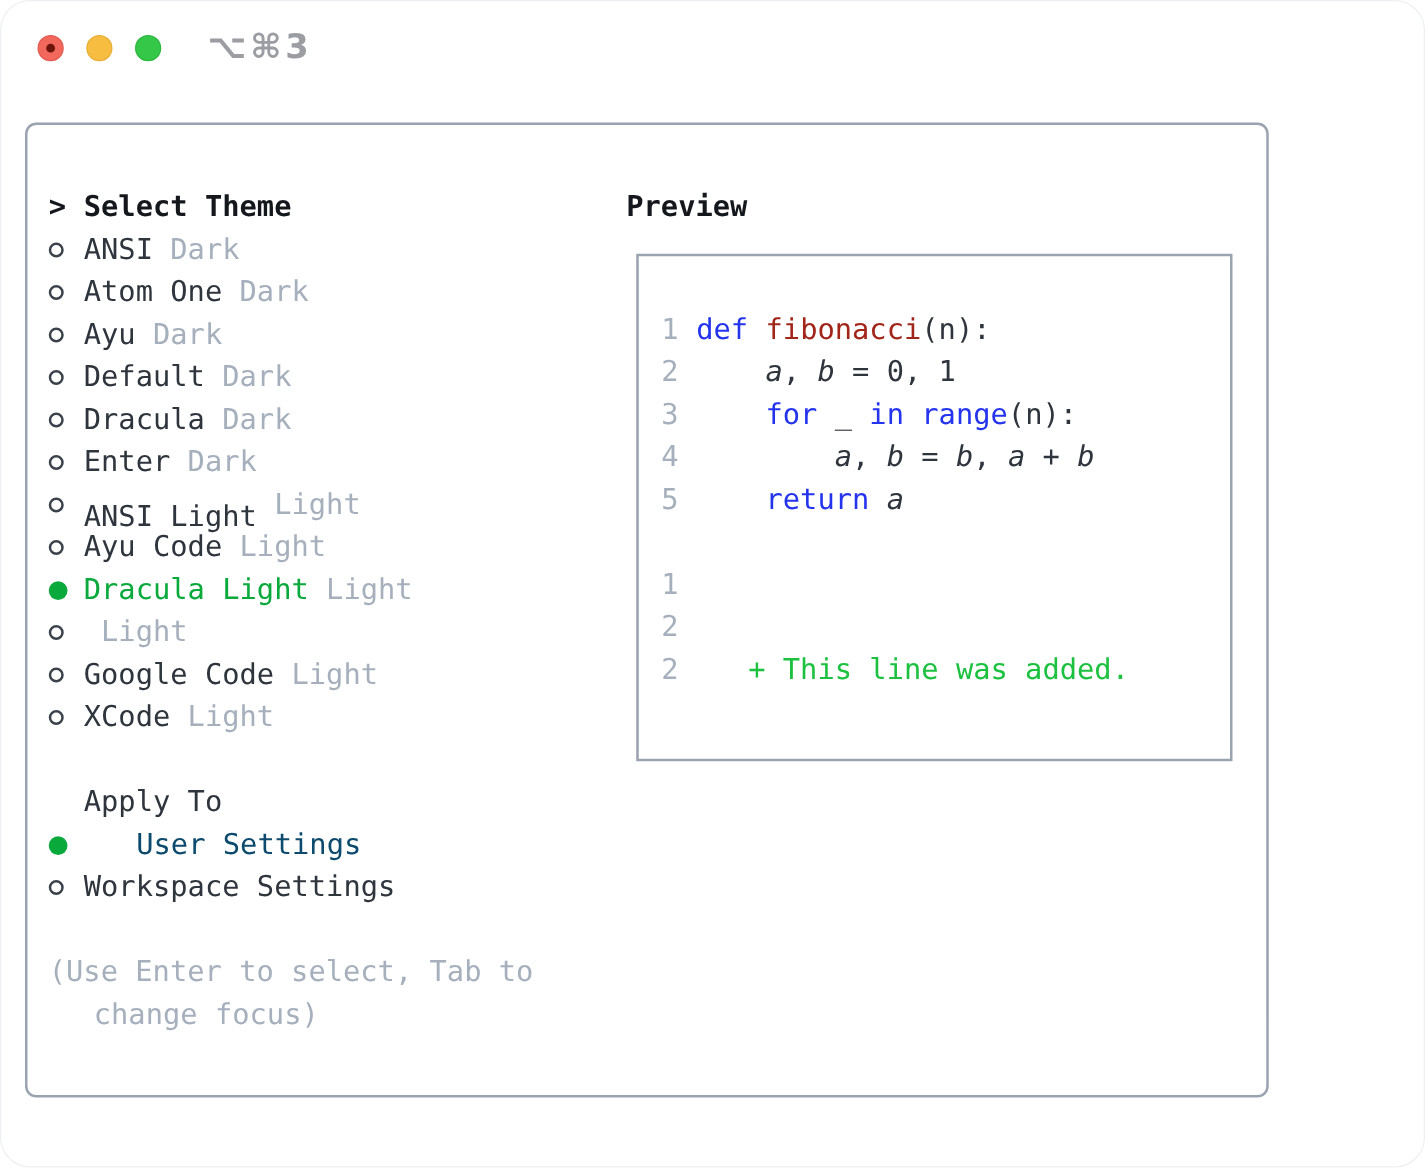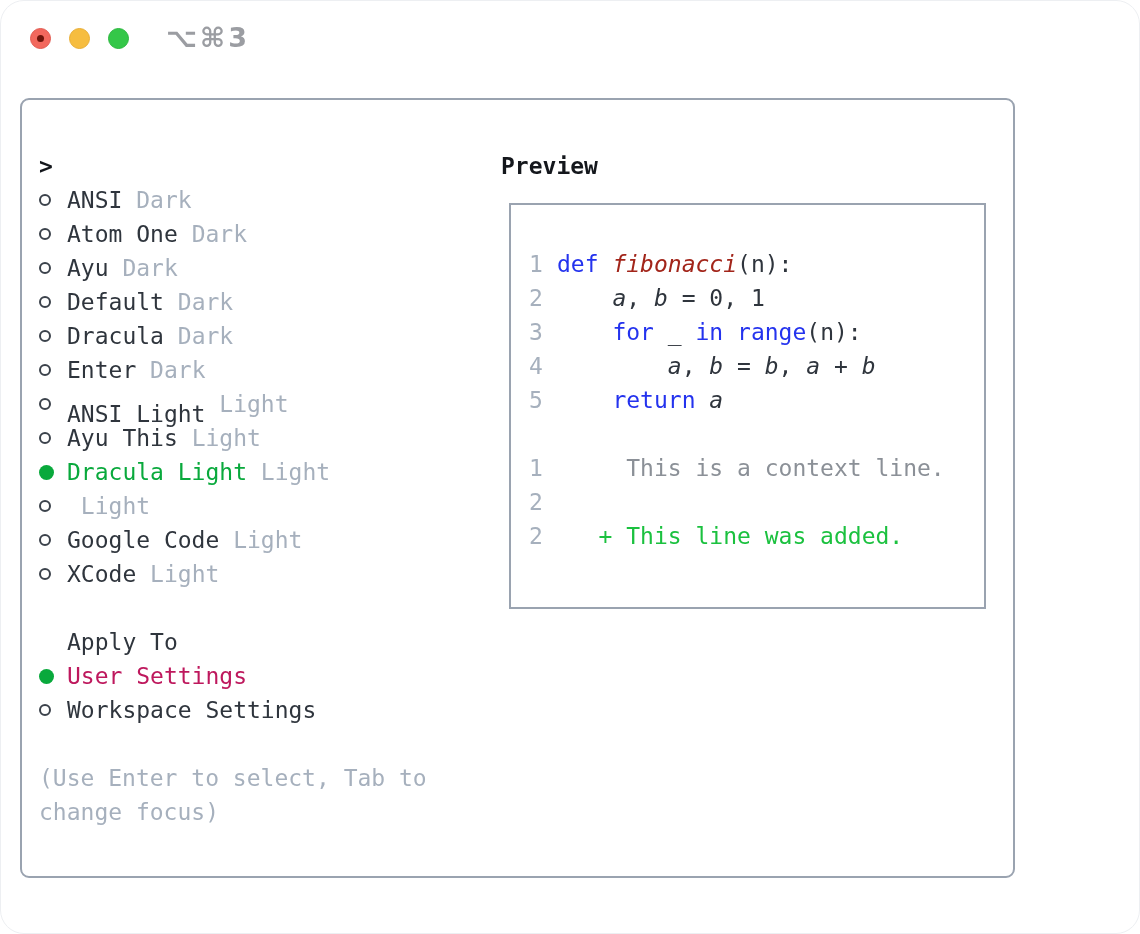--- a/index.html
+++ b/index.html
@@ -53,49 +53,49 @@
   <div class="titlebar">
     <div class="tl tl-close"></div>
     <div class="tl tl-min"></div>
     <div class="tl tl-zoom"></div>
     <div class="win-title">⌥⌘3</div>
   </div>
 
   <div class="frame"></div>
 
   <div class="list" id="theme-list">
-      <div class="row"><div class="marker cursor">&gt;</div></div>
+      <div class="row"><div class="marker cursor">&gt;</div><span class="hdr">Select Theme</span></div>
       <div class="row"><div class="marker"><span class="ring"></span></div><span style="color: rgb(47, 53, 61);">ANSI</span><span style="color: rgb(166, 176, 189);"> Dark</span></div>
       <div class="row"><div class="marker"><span class="ring"></span></div><span style="color: rgb(47, 53, 61);">Atom One</span><span style="color: rgb(166, 176, 189);"> Dark</span></div>
       <div class="row"><div class="marker"><span class="ring"></span></div><span style="color: rgb(47, 53, 61);">Ayu</span><span style="color: rgb(166, 176, 189);"> Dark</span></div>
       <div class="row"><div class="marker"><span class="ring"></span></div><span style="color: rgb(47, 53, 61);">Default</span><span style="color: rgb(166, 176, 189);"> Dark</span></div>
       <div class="row"><div class="marker"><span class="ring"></span></div><span style="color: rgb(47, 53, 61); text-align: right;">Dracula</span><span style="color: rgb(166, 176, 189);"> Dark</span></div>
       <div class="row"><div class="marker"><span class="ring"></span></div><span style="color: rgb(47, 53, 61);">Enter</span><span style="color: rgb(166, 176, 189);"> Dark</span></div>
       <div class="row"><div class="marker"><span class="ring"></span></div><span style="color: rgb(47, 53, 61); margin-top: 19px;">ANSI Light</span><span style="color: rgb(166, 176, 189);"> Light</span></div>
-      <div class="row"><div class="marker"><span class="ring"></span></div><span style="color: rgb(47, 53, 61);">Ayu This</span><span style="color: rgb(166, 176, 189);"> Light</span></div>
+      <div class="row"><div class="marker"><span class="ring"></span></div><span style="color: rgb(47, 53, 61);">Ayu Code</span><span style="color: rgb(166, 176, 189);"> Light</span></div>
       <div class="row"><div class="marker"><span class="dot" style="background: rgb(9, 169, 60);"></span></div><span style="color: rgb(9, 169, 60);">Dracula Light</span><span style="color: rgb(166, 176, 189);"> Light</span></div>
       <div class="row"><div class="marker"><span class="ring"></span></div><span style="color: rgb(166, 176, 189);"> Light</span></div>
       <div class="row"><div class="marker"><span class="ring"></span></div><span style="color: rgb(47, 53, 61);">Google Code</span><span style="color: rgb(166, 176, 189);"> Light</span></div>
       <div class="row"><div class="marker"><span class="ring"></span></div><span style="color: rgb(47, 53, 61);">XCode</span><span style="color: rgb(166, 176, 189);"> Light</span></div>
       <div class="row"></div>
       <div class="row"><div class="marker"></div><span style="color: rgb(47, 53, 61); text-align: center;">Apply To</span></div>
-      <div class="row"><div class="marker"><span class="dot" style="background: rgb(9, 169, 60);"></span></div><span style="color: #be185d;">User Settings</span></div>
+      <div class="row"><div class="marker"><span class="dot" style="background: rgb(9, 169, 60);"></span></div><span style="color: #0c4a6e; margin-left: 42px;">User Settings</span></div>
       <div class="row"><div class="marker"><span class="ring"></span></div><span style="color: rgb(47, 53, 61);">Workspace Settings</span></div>
       <div class="row"></div>
       <div class="row"><span style="color: rgb(166, 176, 189);">(Use Enter to select, Tab to</span></div>
-      <div class="row"><span style="color: rgb(166, 176, 189);">change focus)</span></div>
+      <div class="row"><span style="color: rgb(166, 176, 189); margin-left: 36px;">change focus)</span></div>
     </div>
 
   <div class="preview-title">Preview</div>
   <div class="preview-box"></div>
   <div class="code" id="preview-code">
-      <div class="row"><span class="lineno" style="color: rgb(166, 176, 189);">1</span><span style="color: rgb(36, 51, 238);">def</span><span style="color: rgb(47, 53, 61);"> </span><span style="color: rgb(162, 37, 26); font-style: italic;">fibonacci</span><span style="color: rgb(47, 53, 61);">(n):</span></div>
+      <div class="row"><span class="lineno" style="color: rgb(166, 176, 189);">1</span><span style="color: rgb(36, 51, 238);">def</span><span style="color: rgb(47, 53, 61);"> </span><span style="color: rgb(162, 37, 26);">fibonacci</span><span style="color: rgb(47, 53, 61);">(n):</span></div>
       <div class="row"><span class="lineno" style="color: rgb(166, 176, 189);">2</span><span style="color: rgb(47, 53, 61);">    </span><span class="it" style="color: rgb(47, 53, 61);">a</span><span style="color: rgb(47, 53, 61);">, </span><span class="it" style="color: rgb(47, 53, 61);">b</span><span style="color: rgb(47, 53, 61);"> = 0, 1</span></div>
       <div class="row"><span class="lineno" style="color: rgb(166, 176, 189);">3</span><span style="color: rgb(47, 53, 61);">    </span><span style="color: rgb(36, 51, 238);">for</span><span style="color: rgb(47, 53, 61);"> _ </span><span style="color: rgb(36, 51, 238);">in</span><span style="color: rgb(47, 53, 61);"> </span><span style="color: rgb(36, 51, 238);">range</span><span style="color: rgb(47, 53, 61);">(n):</span></div>
       <div class="row"><span class="lineno" style="color: rgb(166, 176, 189);">4</span><span style="color: rgb(47, 53, 61);">        </span><span class="it" style="color: rgb(47, 53, 61);">a</span><span style="color: rgb(47, 53, 61);">, </span><span class="it" style="color: rgb(47, 53, 61);">b</span><span style="color: rgb(47, 53, 61);"> = </span><span class="it" style="color: rgb(47, 53, 61);">b</span><span style="color: rgb(47, 53, 61);">, </span><span class="it" style="color: rgb(47, 53, 61);">a</span><span style="color: rgb(47, 53, 61);"> + </span><span class="it" style="color: rgb(47, 53, 61);">b</span></div>
       <div class="row"><span class="lineno" style="color: rgb(166, 176, 189);">5</span><span style="color: rgb(47, 53, 61);">    </span><span style="color: rgb(36, 51, 238);">return</span><span style="color: rgb(47, 53, 61);"> </span><span class="it" style="color: rgb(47, 53, 61);">a</span></div>
       <div class="row"><span class="lineno" style="color: rgb(166, 176, 189);"></span></div>
-      <div class="row"><span class="lineno" style="color: rgb(166, 176, 189);">1</span><span style="color: rgb(139, 144, 151);">     This is a context line.</span></div>
+      <div class="row"><span class="lineno" style="color: rgb(166, 176, 189);">1</span></div>
       <div class="row"><span class="lineno" style="color: rgb(166, 176, 189);">2</span></div>
       <div class="row"><span class="lineno" style="color: rgb(166, 176, 189);">2</span><span style="color: rgb(27, 193, 63);">   + This line was added.</span></div>
     </div>
 
 </div>
 
 </body></html>

